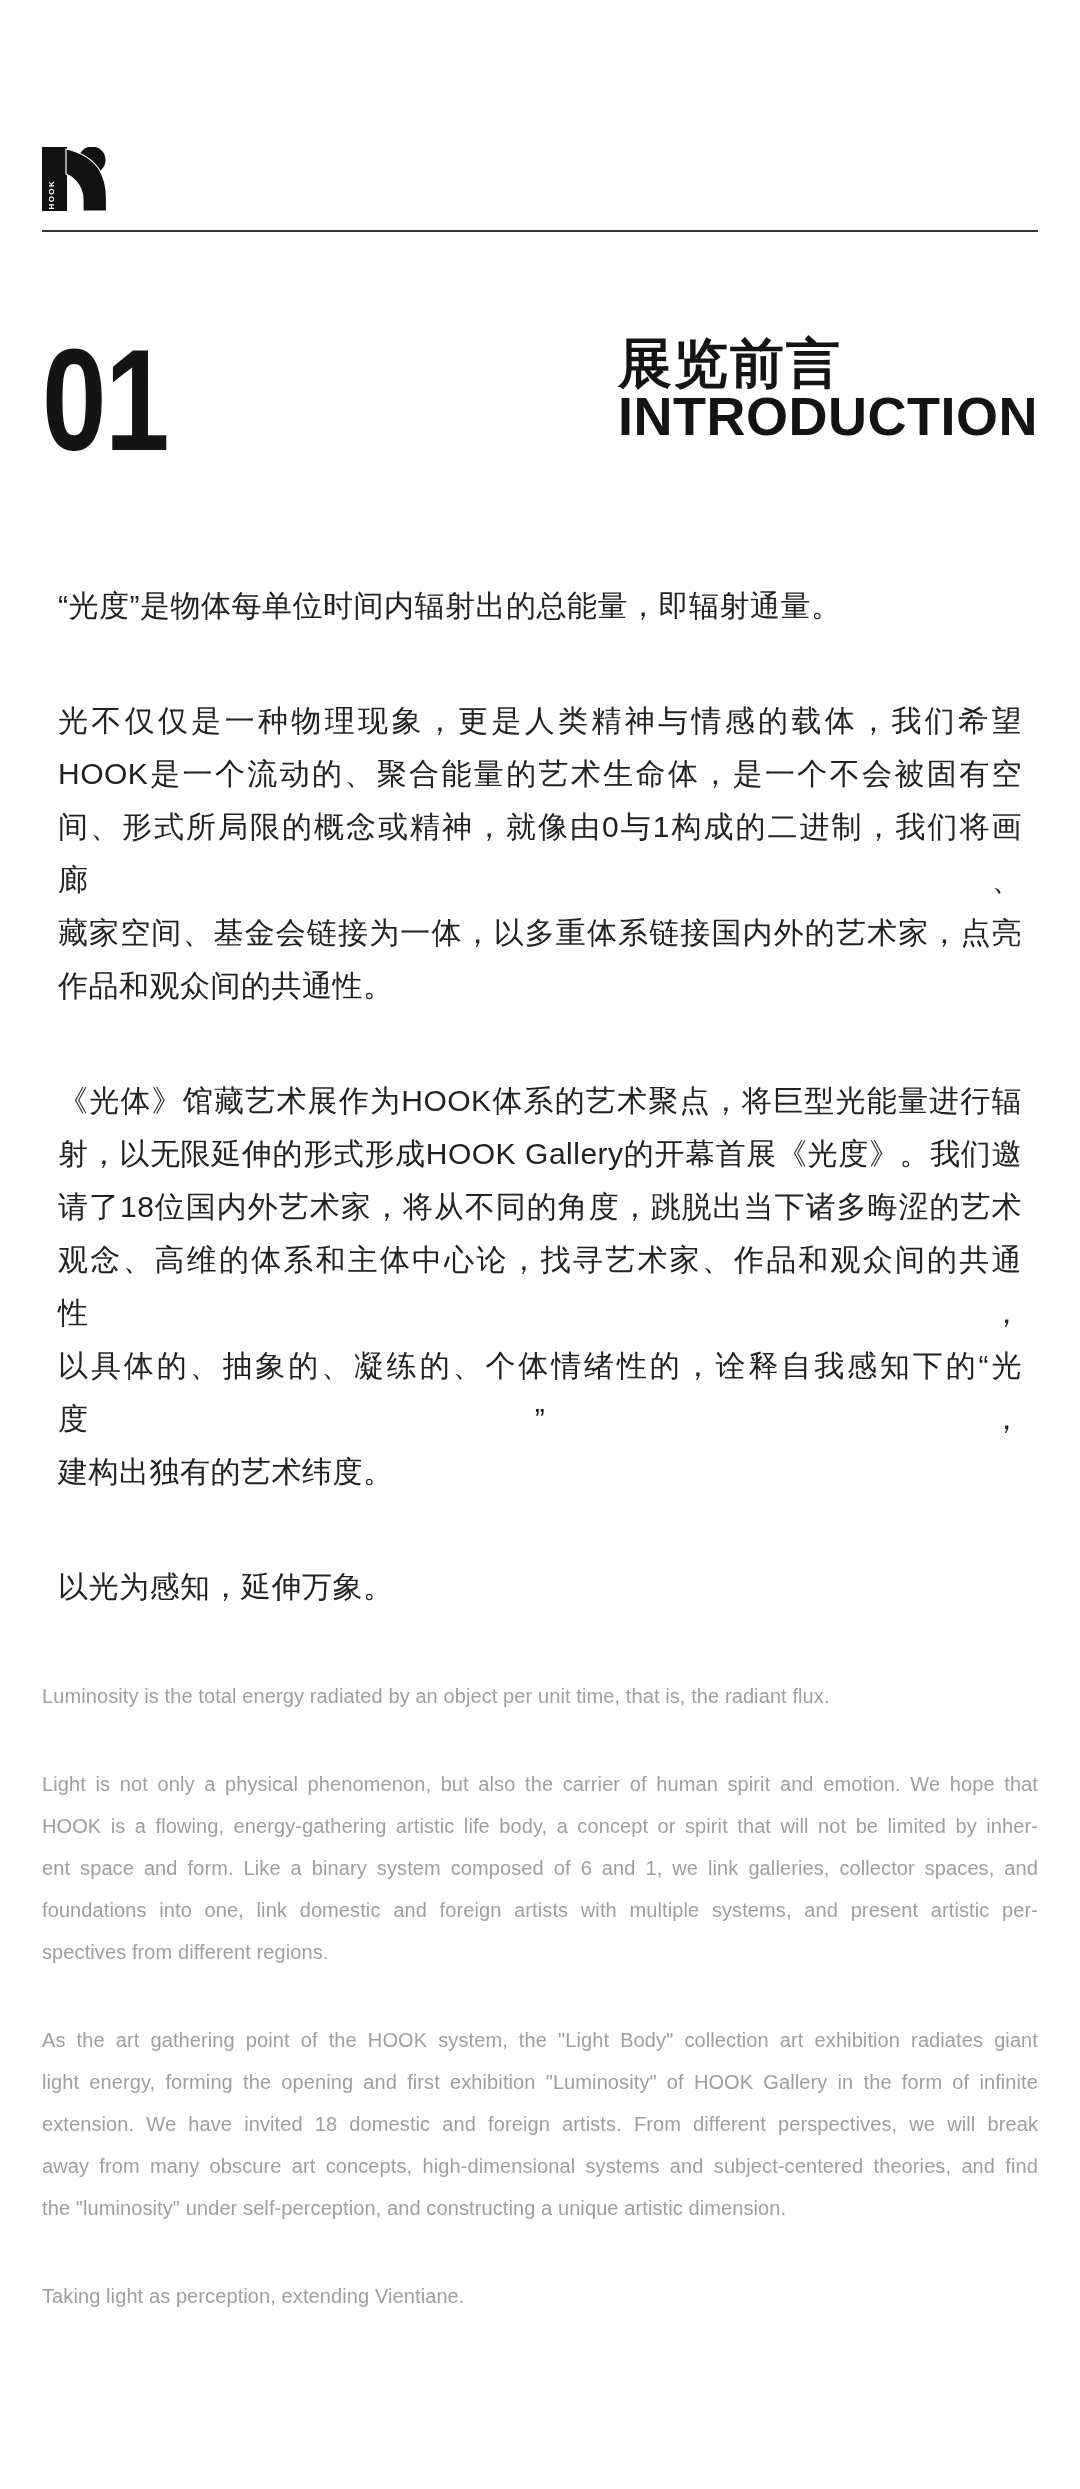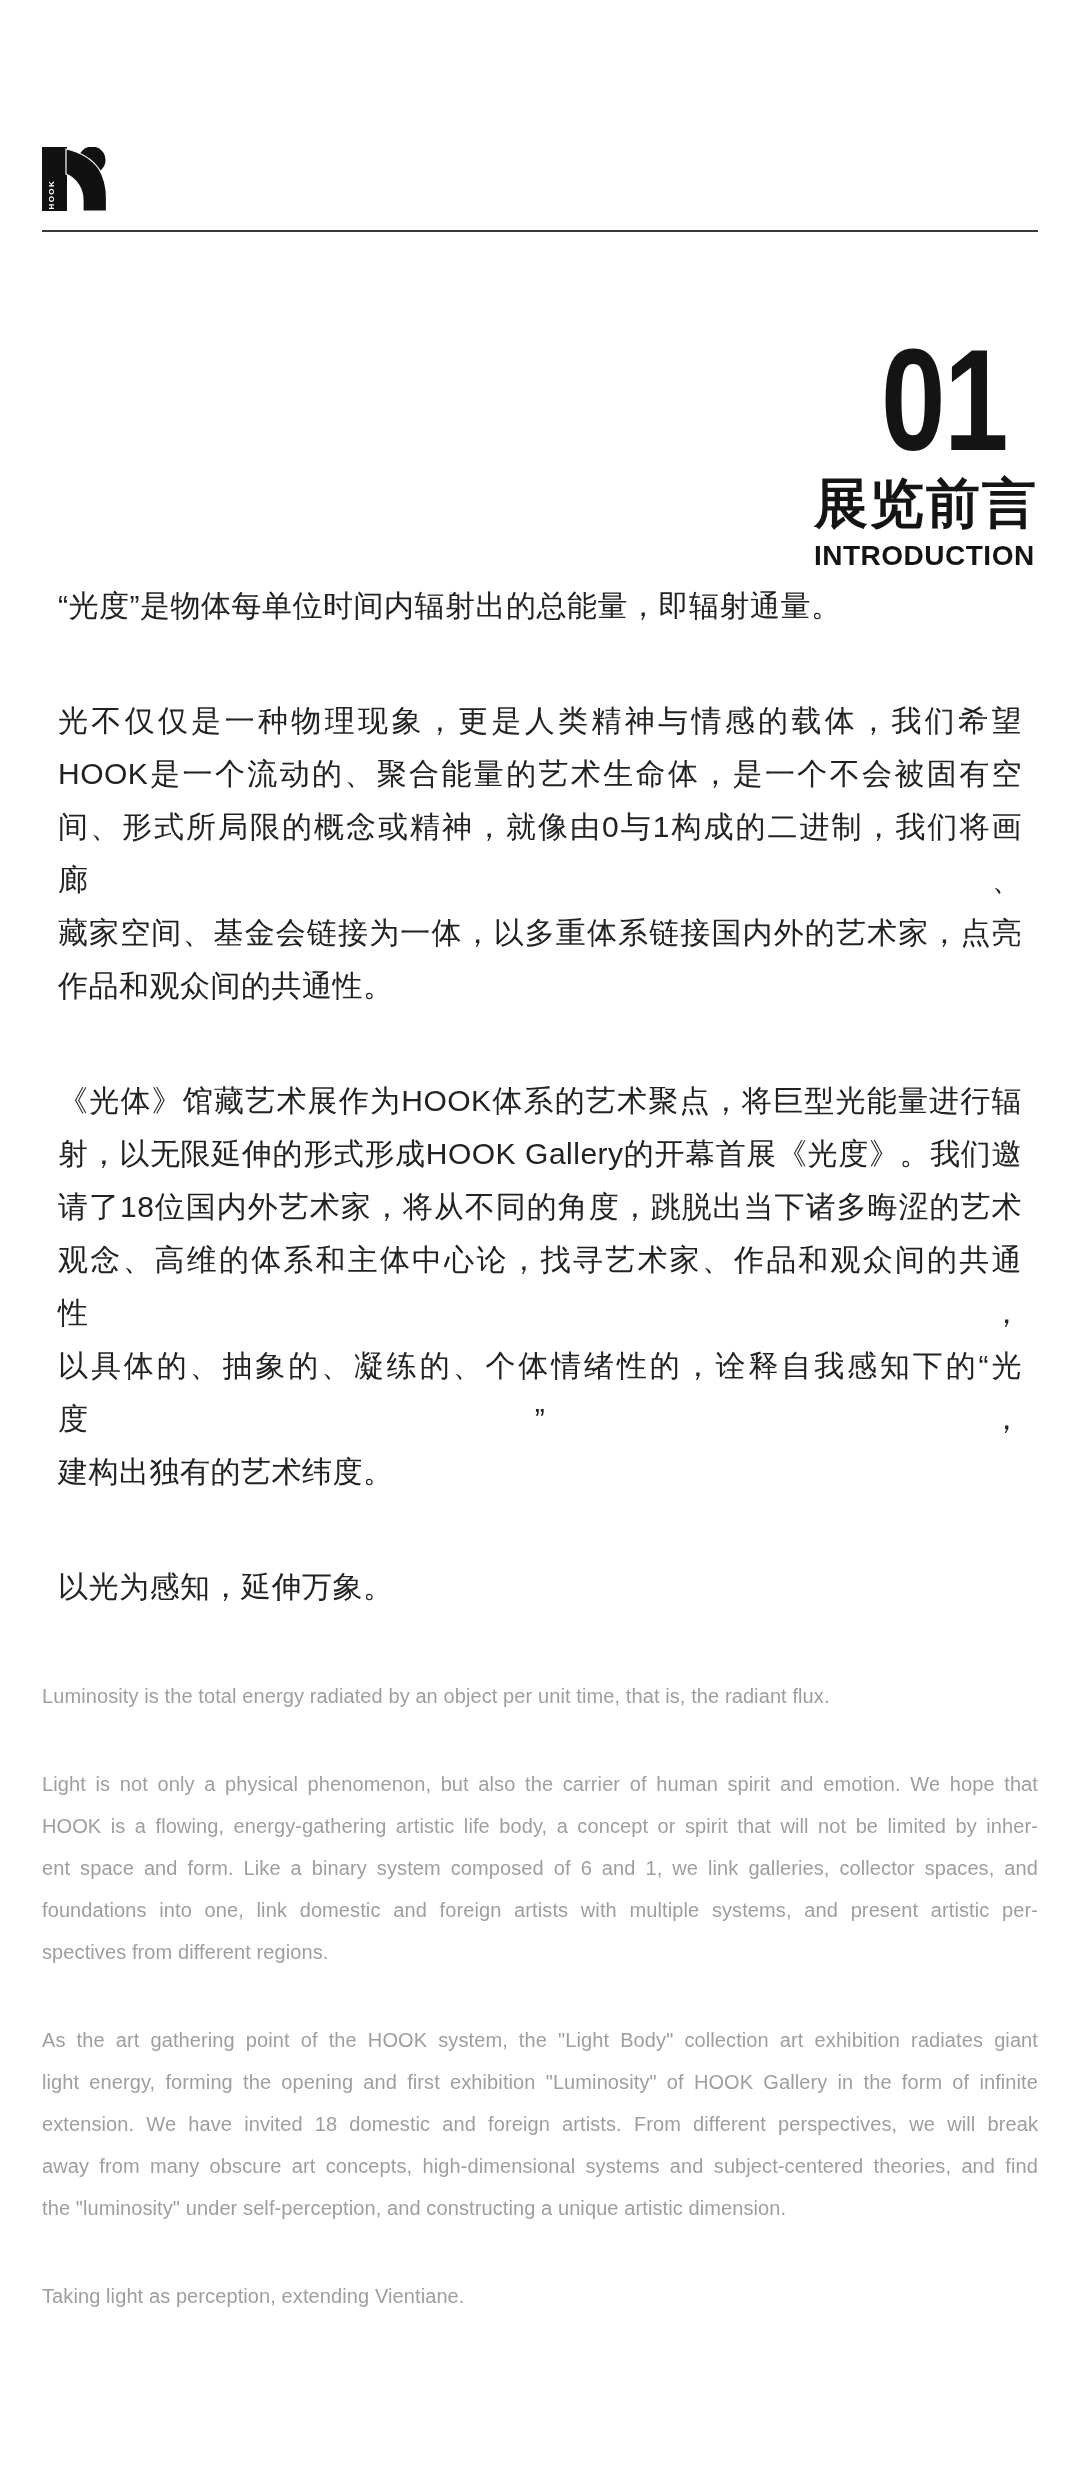--- a/index.html
+++ b/index.html
@@ -20,42 +20,41 @@
     margin-top: 19px;
     height: 2px;
     background: #3a3a3a;
   }
   .header-row {
     margin-top: 96px;
     display: flex;
     justify-content: space-between;
     align-items: flex-end;
     height: 145px;
-    flex-direction: column;
   }
   .section-number {
     font-size: 145px;
     font-weight: 900;
     line-height: 1;
     color: #141414;
     letter-spacing: -2px;
     transform: scaleX(0.8);
     transform-origin: 0 100%;
     white-space: nowrap;
   }
   .title-block { text-align: left; margin-bottom: 34px; }
   .title-zh {
     font-size: 54px;
     font-weight: 700;
     color: #141414;
     letter-spacing: 2px;
     line-height: 60px;
   }
   .title-en {
-    font-size: 28px;
+    font-size: 54px;
     font-weight: 700;
     color: #141414;
     letter-spacing: 0.5px;
     line-height: 46px;
   }
   .body-copy { margin-top: 106px; }
   .cn-p {
     font-size: 30px;
     line-height: 53px;
     color: #222222;

